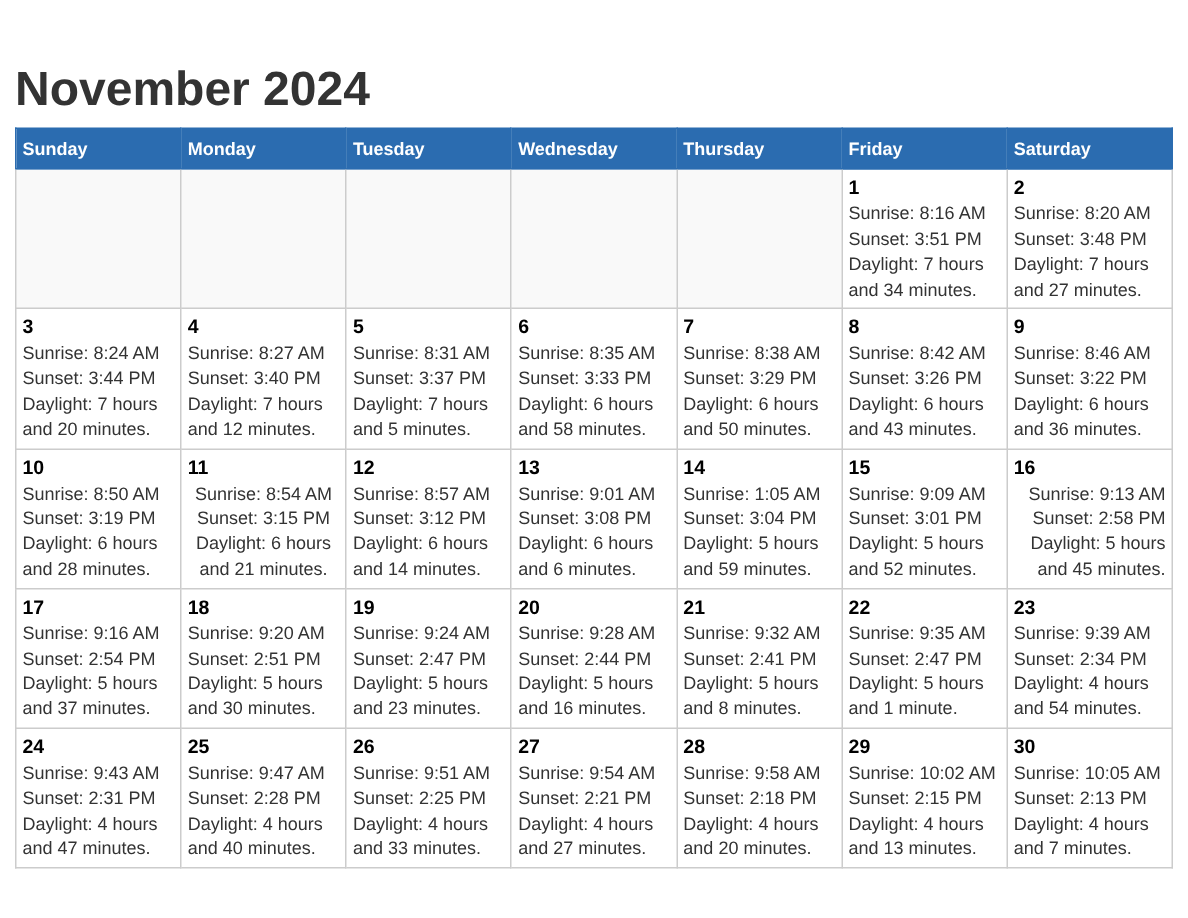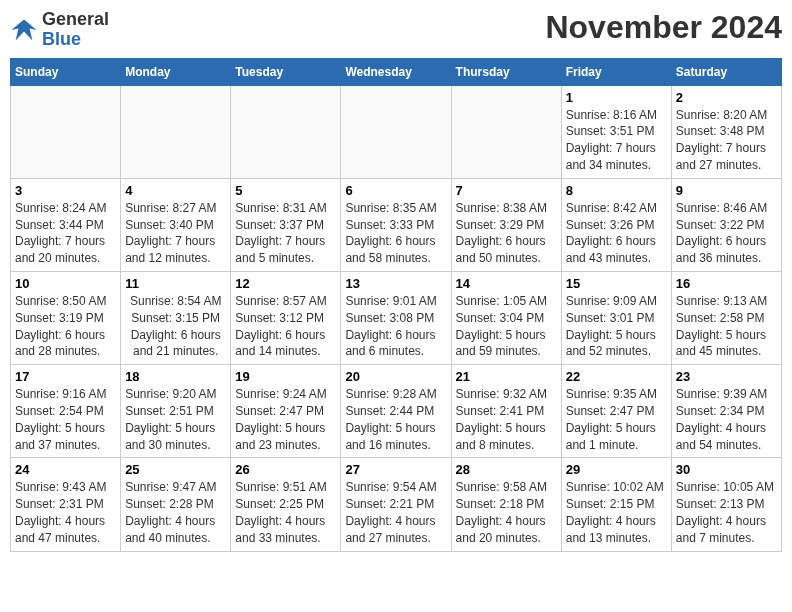--- a/index.html
+++ b/index.html
@@ -33,20 +33,21 @@
       height: 28px;
     }
     .title-area {
       text-align: right;
     }
     .month-title {
       font-size: 32px;
       font-weight: bold;
       color: #333;
       line-height: 1.1;
+      margin-top: 32px;
     }
     .location {
       font-size: 14px;
       color: #555;
     }
     .calendar {
       width: 100%;
       border-collapse: collapse;
       font-size: 11px;
     }
@@ -77,29 +78,20 @@
       font-size: 12px;
       color: #333;
       line-height: 1.4;
     }
     .empty { background: #f9f9f9; }
   </style>
 </head>
 <body>
 
 <div class="header-area">
-  <div class="logo">
-    <svg class="logo-bird" viewBox="0 0 40 40">
-      <polygon points="20,5 38,20 28,18 32,35 20,22 8,35 12,18 2,20" fill="#2b6cb0"></polygon>
-    </svg>
-    <div class="logo-text">
-      <span class="general">General</span><br>
-      <span class="blue">Blue</span>
-    </div>
-  </div>
   <div class="title-area">
     <div class="month-title">November 2024</div>
   </div>
 </div>
 
 <table class="calendar">
   <thead>
     <tr>
       <th>Sunday</th>
       <th>Monday</th>
@@ -221,21 +213,21 @@
         </td>
         <td>
           <span class="day-num">15</span>
           <div class="day-info" style="white-space: pre-line;">Sunrise: 9:09 AM
 Sunset: 3:01 PM
 Daylight: 5 hours
 and 52 minutes.</div>
         </td>
         <td>
           <span class="day-num">16</span>
-          <div class="day-info" style="white-space: pre-line;">Sunrise: 9:13 AM
+          <div class="day-info" style="white-space: pre-line; text-align: right;">Sunrise: 9:13 AM
 Sunset: 2:58 PM
 Daylight: 5 hours
 and 45 minutes.</div>
         </td>
       </tr>
       <tr>
         <td>
           <span class="day-num">17</span>
           <div class="day-info" style="white-space: pre-line;">Sunrise: 9:16 AM
 Sunset: 2:54 PM

